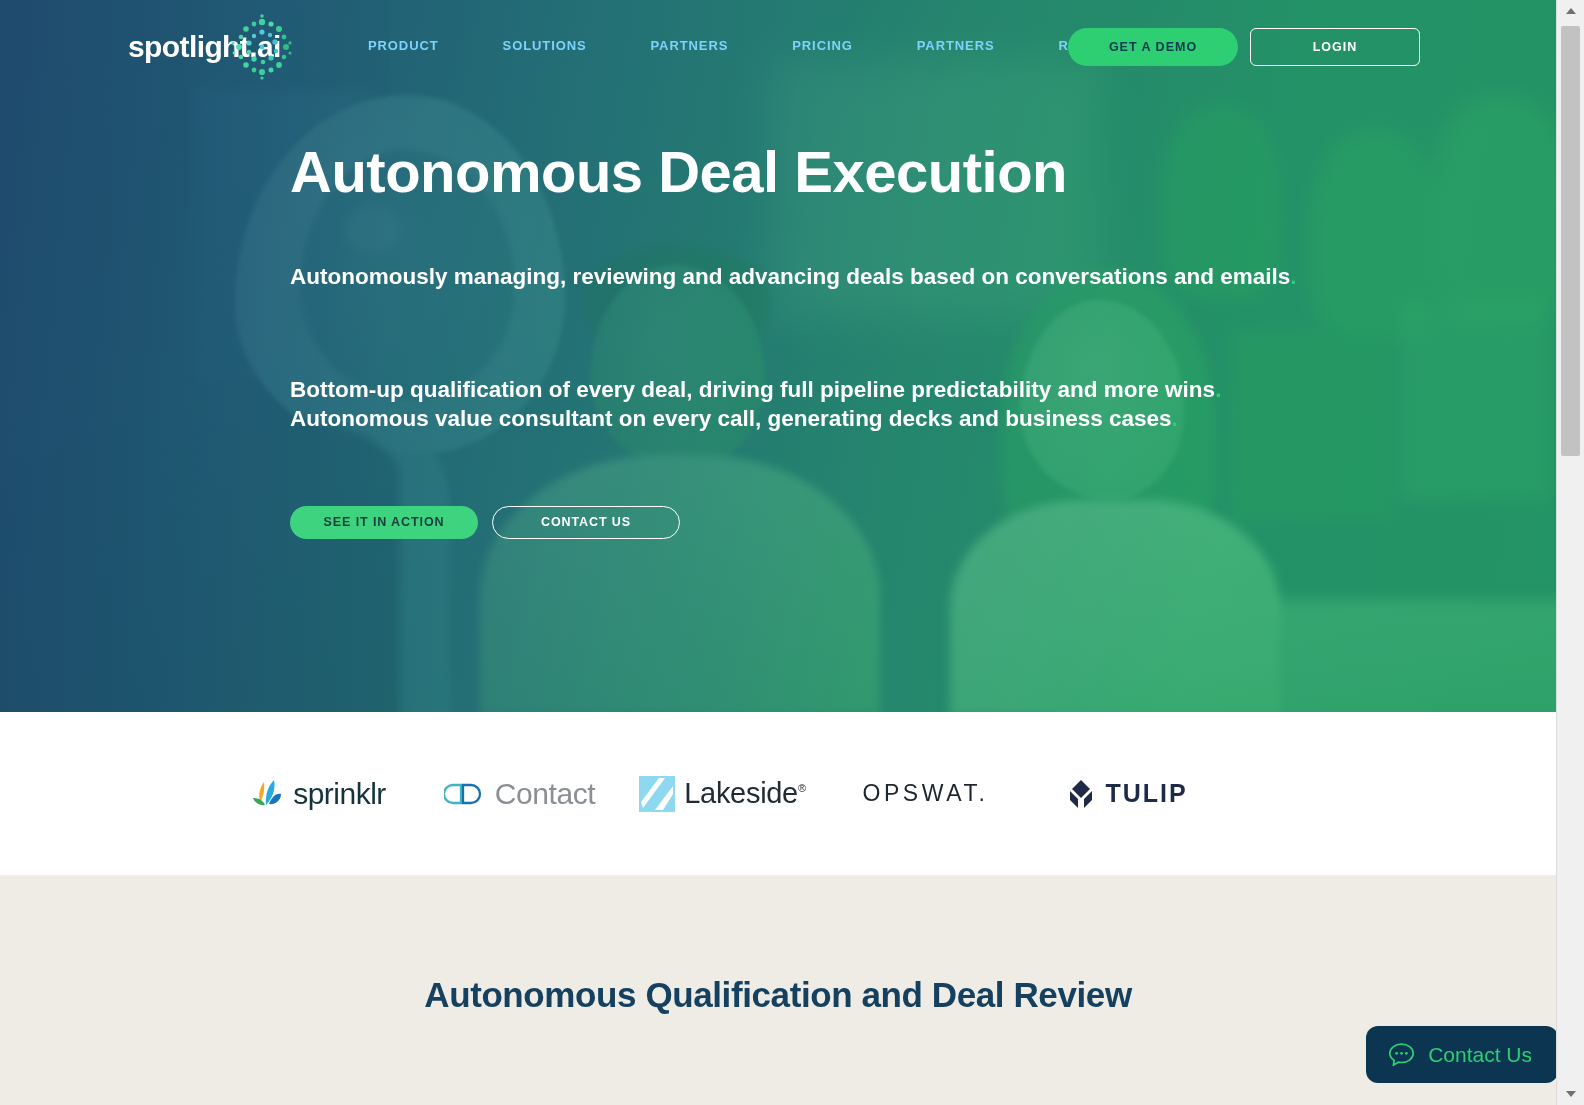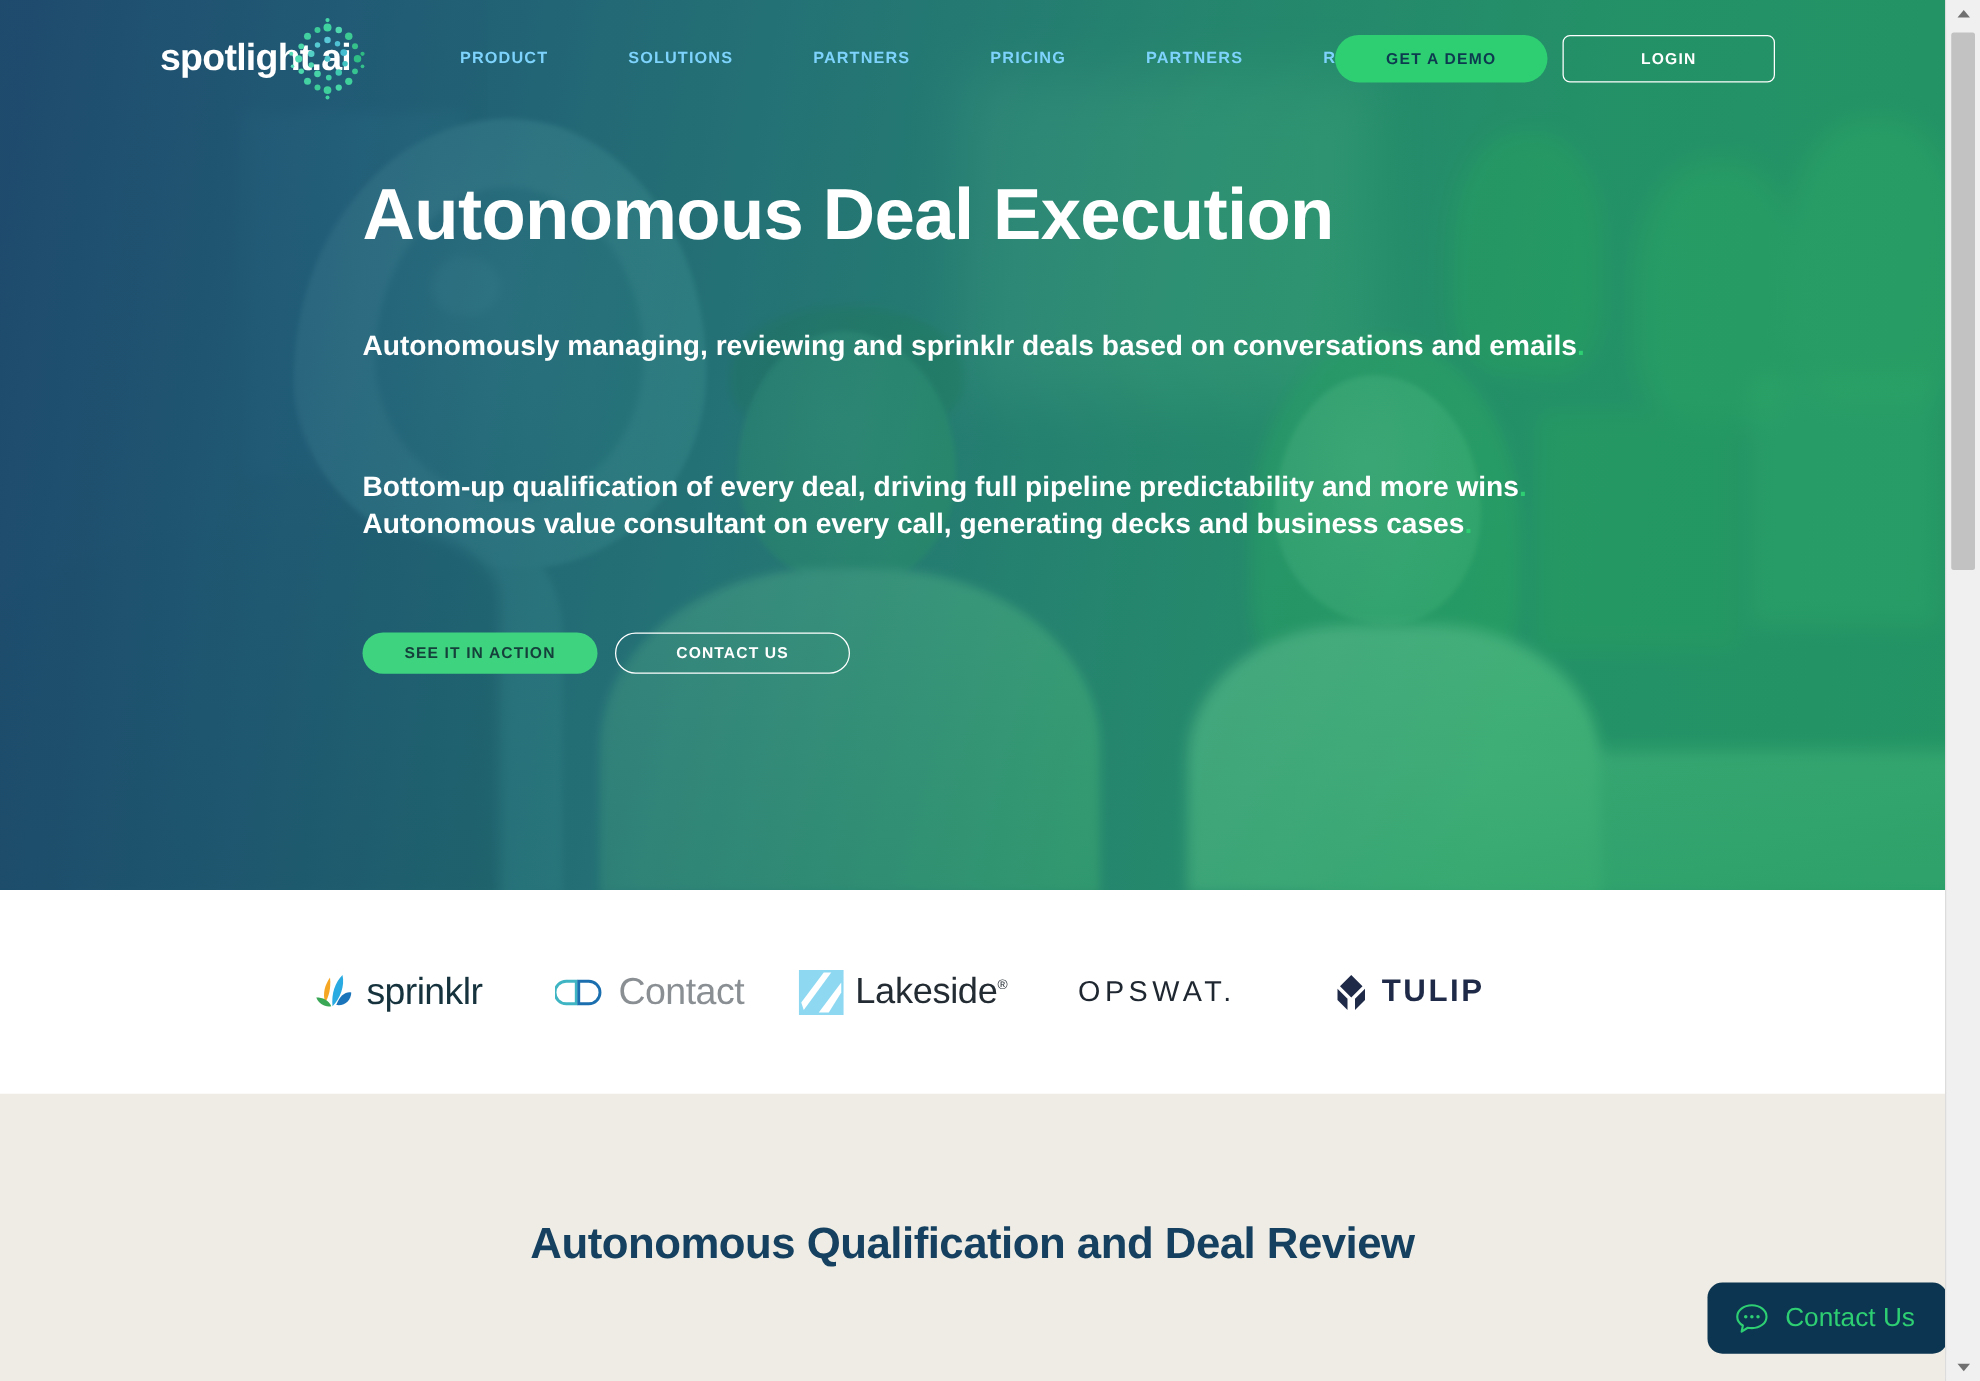--- a/index.html
+++ b/index.html
@@ -378,21 +378,21 @@
 
         <div id="nav-ctas">
           <button id="btn-demo">GET A DEMO</button>
           <button id="btn-login">LOGIN</button>
         </div>
       </nav>
 
       <div id="hero-content">
         <h1 id="hero-title">Autonomous Deal Execution</h1>
 
-        <p class="hero-line" id="hero-line-1"><span>Autonomously managing, reviewing and sprinklr deals based on conversations and emails</span><span class="green-dot">.</span></p>
+        <p class="hero-line" id="hero-line-1"><span>Autonomously managing, reviewing and advancing deals based on conversations and emails</span><span class="green-dot">.</span></p>
 
         <p class="hero-line" id="hero-line-2"><span>Bottom-up qualification of every deal, driving full pipeline predictability and more wins</span><span class="green-dot">.</span></p>
 
         <p class="hero-line" id="hero-line-3"><span>Autonomous value consultant on every call, generating decks and business cases</span><span class="green-dot">.</span></p>
 
         <div id="hero-buttons">
           <button id="btn-action">SEE IT IN ACTION</button>
           <button id="btn-contact">CONTACT US</button>
         </div>
       </div>

